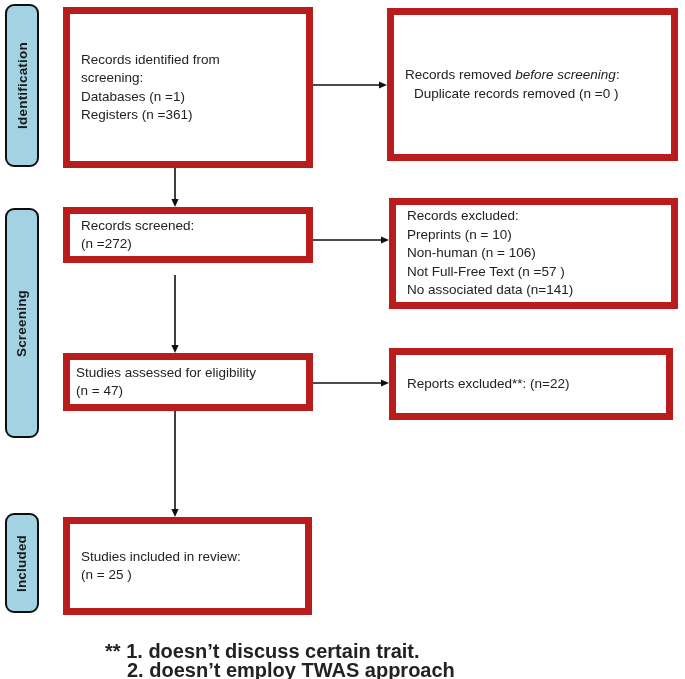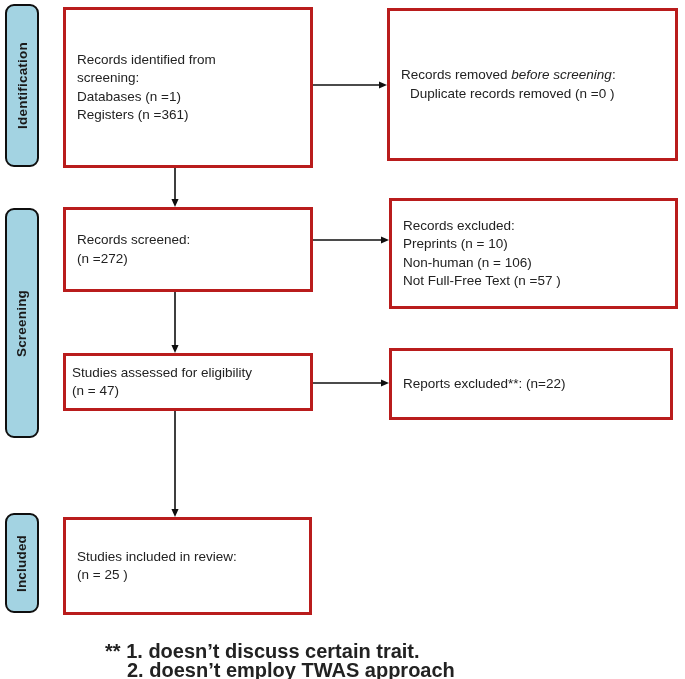--- a/index.html
+++ b/index.html
@@ -32,21 +32,21 @@
     transform: rotate(-90deg);
     white-space: nowrap;
     font-weight: bold;
     font-size: 13.5px;
     letter-spacing: 0.2px;
     color: #1a1a1a;
   }
   .box {
     position: absolute;
     background: #ffffff;
-    border: 3px solid #b91c1c;
+    border: 7px solid #b91c1c;
     box-sizing: border-box;
     display: flex;
     flex-direction: column;
     justify-content: center;
     padding-left: 11px;
     padding-right: 6px;
     font-size: 13.5px;
     line-height: 18.5px;
   }
   .box .line { white-space: nowrap; }
@@ -96,30 +96,31 @@
     <div class="line">screening:</div>
     <div class="line">Databases (n =1)</div>
     <div class="line">Registers (n =361)</div>
   </div>
 
   <div class="box" style="left:387px; top:8px; width:291px; height:153px;">
     <div class="line"><span>Records removed </span><span class="italic">before screening</span><span>:</span></div>
     <div class="line indent">Duplicate records removed  (n =0 )</div>
   </div>
 
-  <div class="box" style="left:63px; top:207px; width:250px; height:85px;">
+  <div class="box" style="left:63px; top:207px; width:250px; height:56px;">
     <div class="line">Records screened:</div>
     <div class="line">(n =272)</div>
   </div>
 
   <div class="box" style="left:389px; top:198px; width:289px; height:111px;">
     <div class="line">Records excluded:</div>
     <div class="line">Preprints (n = 10)</div>
     <div class="line">Non-human (n = 106)</div>
     <div class="line">Not Full-Free Text (n =57 )</div>
+    <div class="line">No associated data (n=141)</div>
   </div>
 
   <div class="box" style="left:63px; top:353px; width:250px; height:58px;padding-left:6px;">
     <div class="line">Studies assessed for eligibility</div>
     <div class="line">(n = 47)</div>
   </div>
 
   <div class="box" style="left:389px; top:348px; width:284px; height:72px;">
     <div class="line">Reports excluded**: (n=22)</div>
   </div>

